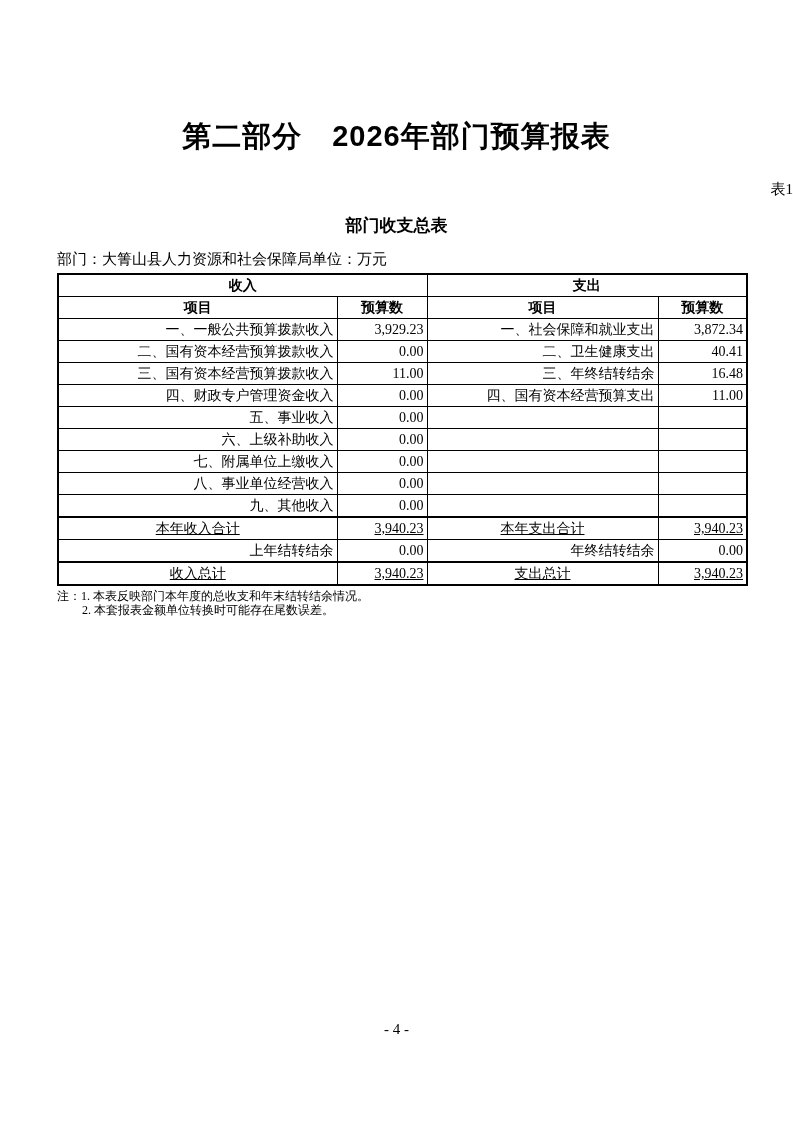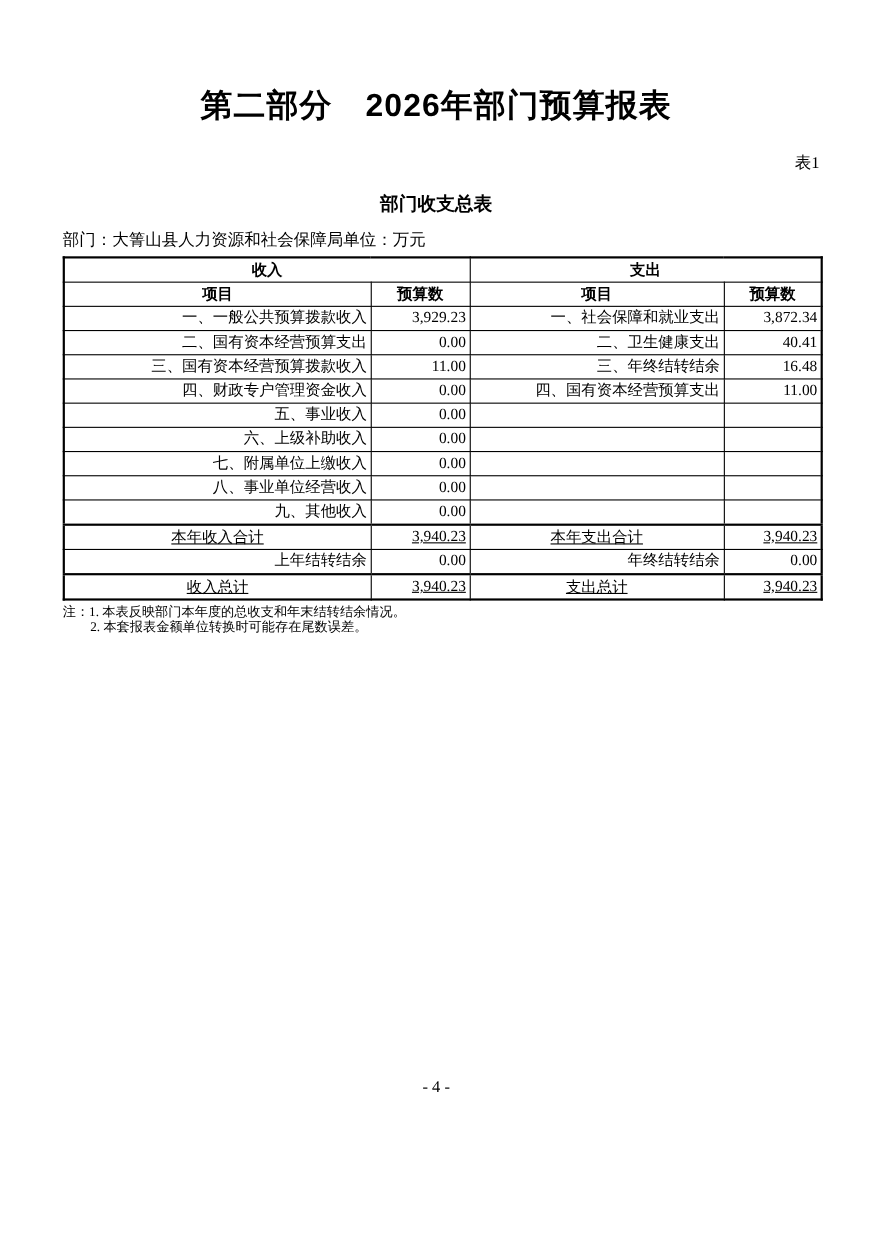--- a/index.html
+++ b/index.html
@@ -4,33 +4,33 @@
 <style>
   html, body { margin: 0; padding: 0; background: #ffffff; }
   .page {
     position: relative;
     width: 793px;
     height: 1018px;
     background: #ffffff;
     color: #000000;
     font-family: "Liberation Serif", serif;
     overflow: hidden;
+    margin-top: 40px;
   }
   .title {
     padding-top: 78px;
     text-align: center;
     font-family: "Liberation Sans", sans-serif;
     font-weight: bold;
     font-size: 29px;
     line-height: 36px;
     letter-spacing: 1px;
   }
   .table-tag {
     margin-top: 26px;
-    padding-right: 48px;
     text-align: right;
     font-size: 15px;
     line-height: 18px;
   }
   .subtitle {
     margin-top: 17px;
     text-align: center;
     font-family: "Liberation Sans", sans-serif;
     font-weight: bold;
     font-size: 17px;
@@ -126,21 +126,21 @@
         <th>预算数</th>
       </tr>
 
       <tr>
         <td class="item">一、一般公共预算拨款收入</td>
         <td class="val">3,929.23</td>
         <td class="item">一、社会保障和就业支出</td>
         <td class="val">3,872.34</td>
       </tr>
       <tr>
-        <td class="item">二、国有资本经营预算支出</td>
+        <td class="item">二、国有资本经营预算拨款收入</td>
         <td class="val">0.00</td>
         <td class="item">二、卫生健康支出</td>
         <td class="val">40.41</td>
       </tr>
       <tr>
         <td class="item">三、国有资本经营预算拨款收入</td>
         <td class="val">11.00</td>
         <td class="item">三、年终结转结余</td>
         <td class="val">16.48</td>
       </tr>

